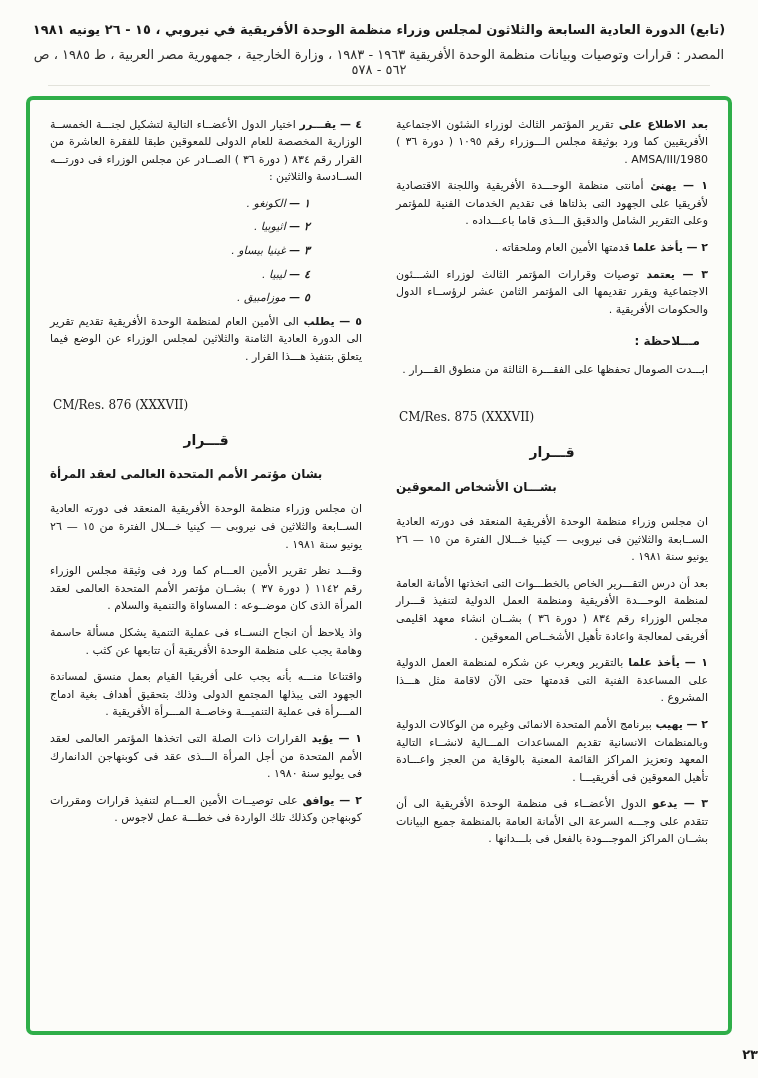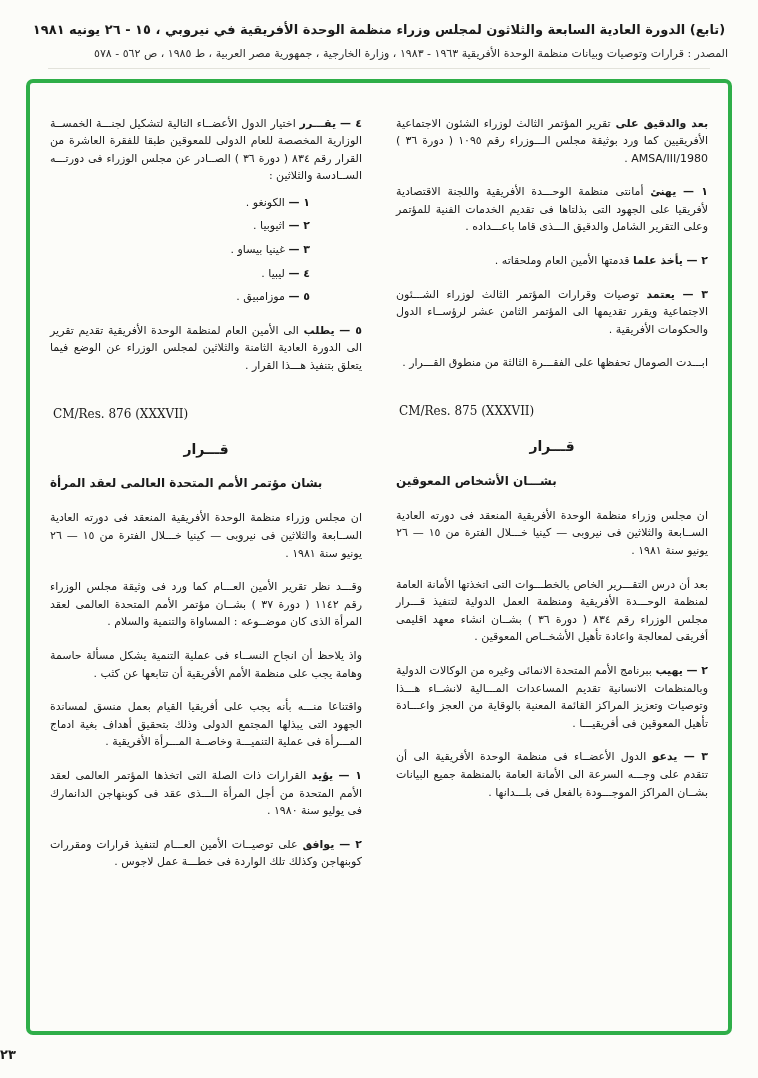--- a/index.html
+++ b/index.html
@@ -6,86 +6,88 @@
   body{background:#e8e8e4;}
   .page{
     width:758px;height:1078px;margin:0 auto;box-sizing:border-box;
     background:#fcfcf9;color:#1a1a1a;
     font-family:"DejaVu Sans",sans-serif;
     display:flex;flex-direction:column;position:relative;overflow:hidden;
   }
   
   .page-header{text-align:center;padding:20px 30px 0;}
   .page-title{font-weight:bold;font-size:13px;line-height:1.5;}
-  .page-source{font-size:11px;margin-top:7px;color:#2b2b2b;text-align:right;}
+  .page-source{font-size:13px;margin-top:7px;color:#2b2b2b;}
   .header-rule{border:0;border-top:1px solid #e2e2db;margin:8px 18px 0;}
   
   .frame{
     flex:1;margin:10px 26px 0;border:4px solid #2fae49;border-radius:7px;
     padding:16px 20px 10px;display:flex;gap:34px;direction:rtl;overflow:hidden;
   }
   .col{flex:1;direction:rtl;text-align:justify;font-size:11px;line-height:1.6;}
   
-  .para{margin:16px 0 9px;}
+  .para{margin:0 0 9px;}
   .para b{font-weight:bold;}
   .latin{
     direction:ltr;unicode-bidi:isolate;text-align:left;
     font-family:"DejaVu Serif",serif;font-size:12px;margin:30px 3px 14px;
   }
   .center-heading{
     text-align:center;font-weight:bold;font-size:14px;
     letter-spacing:2px;margin:6px 0 14px;
   }
   .center-subheading{text-align:left;font-weight:bold;font-size:12px;margin:0 0 16px;}
   .note-heading{font-weight:bold;font-size:12px;margin:14px 8px 9px 0;}
-  .list-line{margin:0 52px 6px 0;}
+  .list-line{margin:0 52px 6px 0;font-style:italic;}
   .list-line b{font-weight:bold;}
   
-  .page-footer{text-align:left;padding:12px 0 16px;font-size:13px;font-weight:bold;}
+  .page-footer{text-align:right;padding:12px 0 16px;font-size:13px;font-weight:bold;}
 </style>
 </head>
 <body>
 
 <div class="page" style="background: rgb(252, 252, 249); color: rgb(26, 26, 26);">
 
   <header class="page-header">
     <div class="page-title">(تابع) الدورة العادية السابعة والثلاثون لمجلس وزراء منظمة الوحدة الأفريقية في نيروبي ، ١٥ - ٢٦ يونيه ١٩٨١</div>
     <div class="page-source">المصدر : قرارات وتوصيات وبيانات منظمة الوحدة الأفريقية ١٩٦٣ - ١٩٨٣ ، وزارة الخارجية ، جمهورية مصر العربية ، ط ١٩٨٥ ، ص ٥٦٢ - ٥٧٨</div>
     <hr class="header-rule">
   </header>
 
   <main class="frame" style="border-color: rgb(47, 174, 73);">
     <section class="col">
-        <p class="para"><b>بعد والدقيق على</b> <span>تقرير المؤتمر الثالث لوزراء الشئون الاجتماعية الأفريقيين كما ورد بوثيقة مجلس الـــوزراء رقم ١٠٩٥ ( دورة ٣٦ ) AMSA/III/1980 .</span></p>
+        <p class="para"><b>بعد الاطلاع على</b> <span>تقرير المؤتمر الثالث لوزراء الشئون الاجتماعية الأفريقيين كما ورد بوثيقة مجلس الـــوزراء رقم ١٠٩٥ ( دورة ٣٦ ) AMSA/III/1980 .</span></p>
         <p class="para"><b>١ —</b> <b>يهنئ</b> <span>أمانتى منظمة الوحـــدة الأفريقية واللجنة الاقتصادية لأفريقيا على الجهود التى بذلتاها فى تقديم الخدمات الفنية للمؤتمر وعلى التقرير الشامل والدقيق الـــذى قاما باعـــداده .</span></p>
         <p class="para"><b>٢ —</b> <b>يأخذ علما</b> <span>قدمتها الأمين العام وملحقاته .</span></p>
         <p class="para"><b>٣ —</b> <b>يعتمد</b> <span>توصيات وقرارات المؤتمر الثالث لوزراء الشـــئون الاجتماعية ويقرر تقديمها الى المؤتمر الثامن عشر لرؤســاء الدول والحكومات الأفريقية .</span></p>
+        <p class="note-heading"><span>مـــلاحظة :</span></p>
         <p class="para"><span>ابـــدت الصومال تحفظها على الفقـــرة الثالثة من منطوق القـــرار .</span></p>
         <p class="latin"><span>CM/Res. 875 (XXXVII)</span></p>
         <p class="center-heading"><span>قـــرار</span></p>
         <p class="center-subheading"><span>بشـــان الأشخاص المعوقين</span></p>
         <p class="para"><span>ان مجلس وزراء منظمة الوحدة الأفريقية المنعقد فى دورته العادية الســابعة والثلاثين فى نيروبى — كينيا خـــلال الفترة من ١٥ — ٢٦ يونيو سنة ١٩٨١ .</span></p>
         <p class="para"><span>بعد أن درس التقـــرير الخاص بالخطـــوات التى اتخذتها الأمانة العامة لمنظمة الوحـــدة الأفريقية ومنظمة العمل الدولية لتنفيذ قـــرار مجلس الوزراء رقم ٨٣٤ ( دورة ٣٦ ) بشــان انشاء معهد اقليمى أفريقى لمعالجة واعادة تأهيل الأشخــاص المعوقين .</span></p>
-        <p class="para"><b>٢ —</b> <b>يهيب</b> <span>ببرنامج الأمم المتحدة الانمائى وغيره من الوكالات الدولية وبالمنظمات الانسانية تقديم المساعدات المـــالية لانشــاء هـــذا وتوصيات وتعزيز المراكز القائمة المعنية بالوقاية من العجز واعـــادة تأهيل المعوقين فى أفريقيـــا .</span></p>
+        <p class="para"><b>١ —</b> <b>يأخذ علما</b> <span>بالتقرير ويعرب عن شكره لمنظمة العمل الدولية على المساعدة الفنية التى قدمتها حتى الآن لاقامة مثل هـــذا المشروع .</span></p>
+        <p class="para"><b>٢ —</b> <b>يهيب</b> <span>ببرنامج الأمم المتحدة الانمائى وغيره من الوكالات الدولية وبالمنظمات الانسانية تقديم المساعدات المـــالية لانشــاء التالية المعهد وتعزيز المراكز القائمة المعنية بالوقاية من العجز واعـــادة تأهيل المعوقين فى أفريقيـــا .</span></p>
         <p class="para"><b>٣ —</b> <b>يدعو</b> <span>الدول الأعضــاء فى منظمة الوحدة الأفريقية الى أن تتقدم على وجـــه السرعة الى الأمانة العامة بالمنظمة جميع البيانات بشــان المراكز الموجـــودة بالفعل فى بلـــدانها .</span></p>
       </section>
     <section class="col">
         <p class="para"><b>٤ —</b> <b>يقـــرر</b> <span>اختيار الدول الأعضــاء التالية لتشكيل لجنـــة الخمســة الوزارية المخصصة للعام الدولى للمعوقين طبقا للفقرة العاشرة من القرار رقم ٨٣٤ ( دورة ٣٦ ) الصــادر عن مجلس الوزراء فى دورتـــه الســادسة والثلاثين :</span></p>
         <p class="list-line"><b>١ —</b> <span>الكونغو .</span></p>
         <p class="list-line"><b>٢ —</b> <span>اثيوبيا .</span></p>
         <p class="list-line"><b>٣ —</b> <span>غينيا بيساو .</span></p>
         <p class="list-line"><b>٤ —</b> <span>ليبيا .</span></p>
         <p class="list-line"><b>٥ —</b> <span>موزامبيق .</span></p>
         <p class="para"><b>٥ —</b> <b>يطلب</b> <span>الى الأمين العام لمنظمة الوحدة الأفريقية تقديم تقرير الى الدورة العادية الثامنة والثلاثين لمجلس الوزراء عن الوضع فيما يتعلق بتنفيذ هـــذا القرار .</span></p>
         <p class="latin"><span>CM/Res. 876 (XXXVII)</span></p>
         <p class="center-heading"><span>قـــرار</span></p>
         <p class="center-subheading"><span>بشان مؤتمر الأمم المتحدة العالمى لعقد المرأة</span></p>
         <p class="para"><span>ان مجلس وزراء منظمة الوحدة الأفريقية المنعقد فى دورته العادية الســابعة والثلاثين فى نيروبى — كينيا خـــلال الفترة من ١٥ — ٢٦ يونيو سنة ١٩٨١ .</span></p>
         <p class="para"><span>وقـــد نظر تقرير الأمين العـــام كما ورد فى وثيقة مجلس الوزراء رقم ١١٤٢ ( دورة ٣٧ ) بشــان مؤتمر الأمم المتحدة العالمى لعقد المرأة الذى كان موضــوعه : المساواة والتنمية والسلام .</span></p>
-        <p class="para"><span>واذ يلاحظ أن انجاح النســاء فى عملية التنمية يشكل مسألة حاسمة وهامة يجب على منظمة الأمم الأفريقية أن تتابعها عن كثب .</span></p>
+        <p class="para"><span>واذ يلاحظ أن انجاح النســاء فى عملية التنمية يشكل مسألة حاسمة وهامة يجب على منظمة الوحدة الأفريقية أن تتابعها عن كثب .</span></p>
         <p class="para"><span>واقتناعا منـــه بأنه يجب على أفريقيا القيام بعمل منسق لمساندة الجهود التى يبذلها المجتمع الدولى وذلك بتحقيق أهداف بغية ادماج المـــرأة فى عملية التنميـــة وخاصــة المـــرأة الأفريقية .</span></p>
         <p class="para"><b>١ —</b> <b>يؤيد</b> <span>القرارات ذات الصلة التى اتخذها المؤتمر العالمى لعقد الأمم المتحدة من أجل المرأة الـــذى عقد فى كوبنهاجن الدانمارك فى يوليو سنة ١٩٨٠ .</span></p>
         <p class="para"><b>٢ —</b> <b>يوافق</b> <span>على توصيــات الأمين العـــام لتنفيذ قرارات ومقررات كوبنهاجن وكذلك تلك الواردة فى خطـــة عمل لاجوس .</span></p>
       </section>
   </main>
 
   <footer class="page-footer">
     <span>٢٣</span>
   </footer>
 

